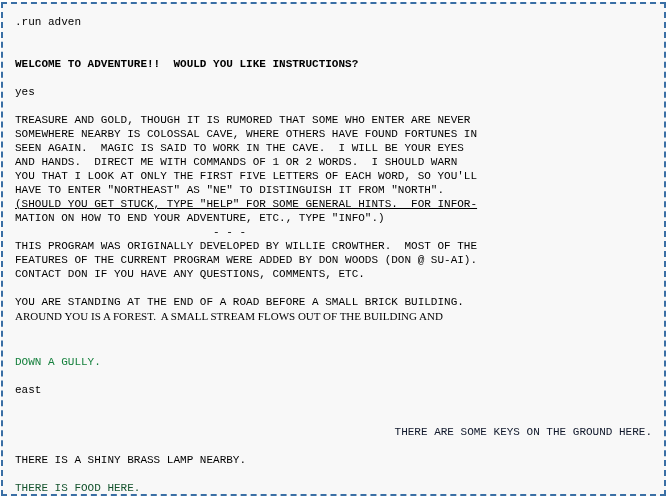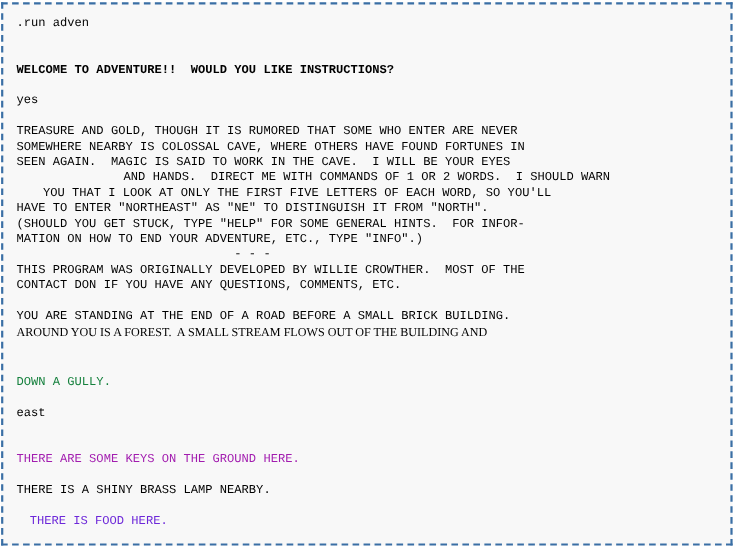--- a/index.html
+++ b/index.html
@@ -46,35 +46,36 @@
       <div class="line command" style="color: rgb(0, 0, 0);">.run adven</div>
       <div class="line blank" style="color: rgb(0, 0, 0);"></div>
       <div class="line blank" style="color: rgb(0, 0, 0);"></div>
       <div class="line output" style="color: rgb(0, 0, 0); font-weight: bold;">WELCOME TO ADVENTURE!!  WOULD YOU LIKE INSTRUCTIONS?</div>
       <div class="line blank" style="color: rgb(0, 0, 0);"></div>
       <div class="line input" style="color: rgb(0, 0, 0);">yes</div>
       <div class="line blank" style="color: rgb(0, 0, 0);"></div>
       <div class="line output" style="color: rgb(0, 0, 0);">TREASURE AND GOLD, THOUGH IT IS RUMORED THAT SOME WHO ENTER ARE NEVER</div>
       <div class="line output" style="color: rgb(0, 0, 0);">SOMEWHERE NEARBY IS COLOSSAL CAVE, WHERE OTHERS HAVE FOUND FORTUNES IN</div>
       <div class="line output" style="color: rgb(0, 0, 0);">SEEN AGAIN.  MAGIC IS SAID TO WORK IN THE CAVE.  I WILL BE YOUR EYES</div>
-      <div class="line output" style="color: rgb(0, 0, 0); text-align: center;">AND HANDS.  DIRECT ME WITH COMMANDS OF 1 OR 2 WORDS.  I SHOULD WARN</div>
-      <div class="line output" style="color: rgb(0, 0, 0); margin-left: 24px;">YOU THAT I LOOK AT ONLY THE FIRST FIVE LETTERS OF EACH WORD, SO YOU'LL</div>
+      <div class="line output" style="color: rgb(0, 0, 0);">AND HANDS.  DIRECT ME WITH COMMANDS OF 1 OR 2 WORDS.  I SHOULD WARN</div>
+      <div class="line output" style="color: rgb(0, 0, 0);">YOU THAT I LOOK AT ONLY THE FIRST FIVE LETTERS OF EACH WORD, SO YOU'LL</div>
       <div class="line output" style="color: rgb(0, 0, 0);">HAVE TO ENTER "NORTHEAST" AS "NE" TO DISTINGUISH IT FROM "NORTH".</div>
-      <div class="line output" style="color: rgb(0, 0, 0);">(SHOULD YOU GET STUCK, TYPE "HELP" FOR SOME GENERAL HINTS.  FOR INFOR-</div>
+      <div class="line output" style="color: rgb(0, 0, 0); text-decoration: underline;">(SHOULD YOU GET STUCK, TYPE "HELP" FOR SOME GENERAL HINTS.  FOR INFOR-</div>
       <div class="line output" style="color: rgb(0, 0, 0);">MATION ON HOW TO END YOUR ADVENTURE, ETC., TYPE "INFO".)</div>
       <div class="line separator" style="color: rgb(0, 0, 0);">                              - - -</div>
       <div class="line output" style="color: rgb(0, 0, 0);">THIS PROGRAM WAS ORIGINALLY DEVELOPED BY WILLIE CROWTHER.  MOST OF THE</div>
+      <div class="line output" style="color: rgb(0, 0, 0);">FEATURES OF THE CURRENT PROGRAM WERE ADDED BY DON WOODS (DON @ SU-AI).</div>
       <div class="line output" style="color: rgb(0, 0, 0);">CONTACT DON IF YOU HAVE ANY QUESTIONS, COMMENTS, ETC.</div>
       <div class="line blank" style="color: rgb(0, 0, 0);"></div>
       <div class="line output" style="color: rgb(0, 0, 0);">YOU ARE STANDING AT THE END OF A ROAD BEFORE A SMALL BRICK BUILDING.</div>
       <div class="line output" style="color: rgb(0, 0, 0); font-family: Liberation Serif, serif;">AROUND YOU IS A FOREST.  A SMALL STREAM FLOWS OUT OF THE BUILDING AND</div>
       <div class="line output" style="color: #15803d; margin-top: 32px;">DOWN A GULLY.</div>
       <div class="line blank" style="color: rgb(0, 0, 0);"></div>
       <div class="line input" style="color: rgb(0, 0, 0);">east</div>
       <div class="line blank" style="color: rgb(0, 0, 0);"></div>
       <div class="line blank" style="color: rgb(0, 0, 0);"></div>
-      <div class="line output" style="color: #a21caf;">THERE ARE SOME KEYS ON THE GROUND HERE.</div>
+      <div class="line output" style="color: #0f172a; text-align: right;">THERE ARE SOME KEYS ON THE GROUND HERE.</div>
       <div class="line blank" style="color: rgb(0, 0, 0);"></div>
       <div class="line output" style="color: rgb(0, 0, 0);">THERE IS A SHINY BRASS LAMP NEARBY.</div>
       <div class="line blank" style="color: rgb(0, 0, 0);"></div>
-      <div class="line output" style="color: #6d28d9; margin-left: 12px;">THERE IS FOOD HERE.</div>
+      <div class="line output" style="color: #14532d;">THERE IS FOOD HERE.</div>
     </div>
 </div>
 
 </body></html>

